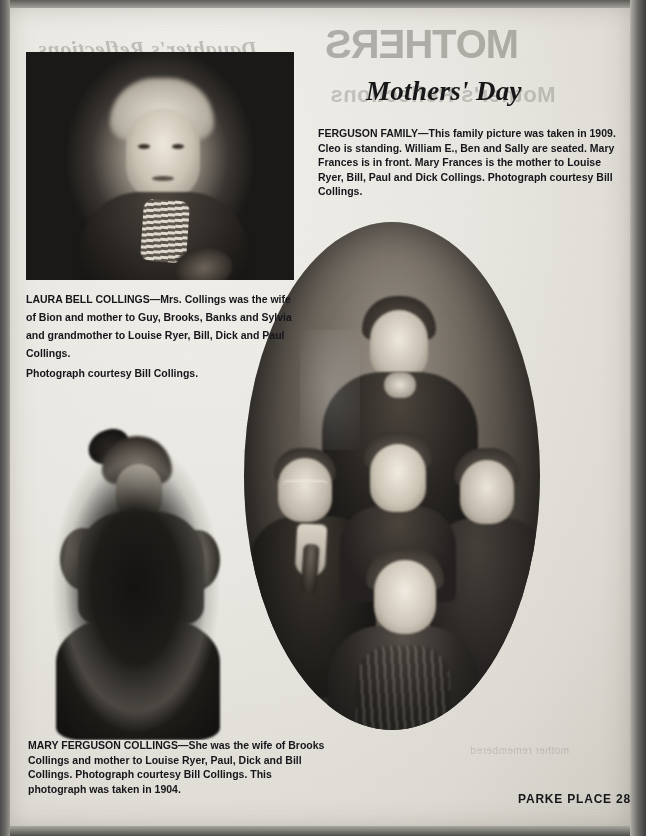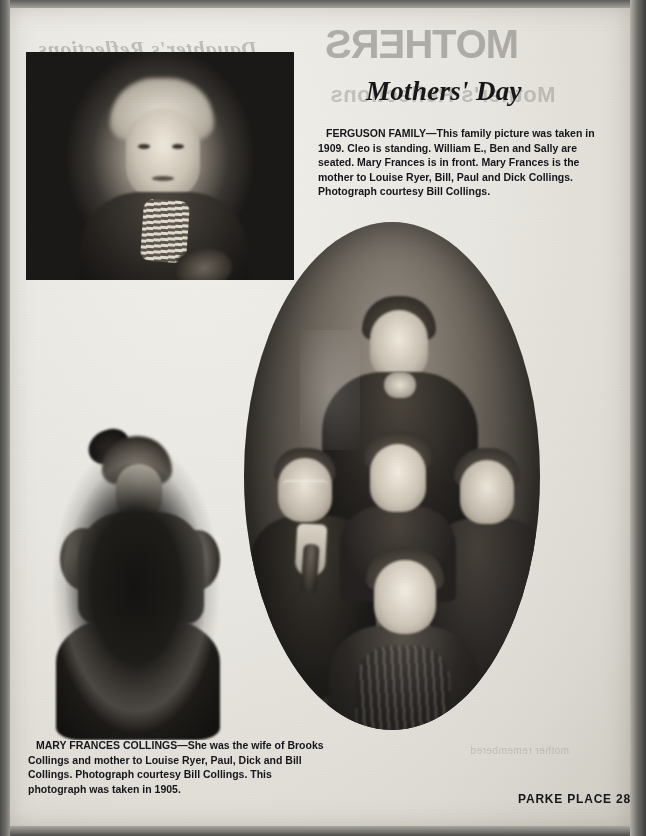--- a/index.html
+++ b/index.html
@@ -351,21 +351,21 @@
     letter-spacing: 0.3px;
   }
   .caption {
     position: absolute;
     font-size: 10.5px;
     line-height: 14.6px;
     color: #15151a;
     font-weight: bold;
     text-align: left;
   }
-  .caption .lead { font-weight: bold; margin-left: 8px; }
+  .caption .lead { font-weight: bold; }
   #cap-ferguson {
     left: 318px; top: 126px; width: 298px;
   }
   #cap-laura {
     left: 26px; top: 290px; width: 268px;
     line-height: 18px;
   }
   #cap-mary {
     left: 28px; top: 738px; width: 300px;
     line-height: 14.6px;
@@ -459,23 +459,27 @@
   </div>
 
   <div class="smudge-1"></div>
 
   <div class="hdr-title">Mothers' Day</div>
 
   <div class="caption" id="cap-ferguson">
     <span class="lead">FERGUSON FAMILY—</span><span>This family picture was taken in 1909. Cleo is standing. William E., Ben and Sally are seated. Mary Frances is in front. Mary Frances is the mother to Louise Ryer, Bill, Paul and Dick Collings. Photograph courtesy Bill Collings.</span>
   </div>
 
+  <div class="caption" id="cap-laura">
+    <span class="lead">LAURA BELL COLLINGS—</span><span>Mrs. Collings was the wife of Bion and mother to Guy, Brooks, Banks and Sylvia and grandmother to Louise Ryer, Bill, Dick and Paul Collings.</span>
+    <div style="margin-top:2px">Photograph courtesy Bill Collings.</div>
+  </div>
 
   <div class="caption" id="cap-mary">
-    <span class="lead">MARY FRANCES COLLINGS—</span><span>She was the wife of Brooks Collings and mother to Louise Ryer, Paul, Dick and Bill Collings. Photograph courtesy Bill Collings. This photograph was taken in 1905.</span>
+    <span class="lead">MARY FERGUSON COLLINGS—</span><span>She was the wife of Brooks Collings and mother to Louise Ryer, Paul, Dick and Bill Collings. Photograph courtesy Bill Collings. This photograph was taken in 1904.</span>
   </div>
 
   <div class="footer">PARKE PLACE 28</div>
 
   <div class="noise"></div>
 
   <div class="edge-top"></div>
   <div class="edge-bottom"></div>
   <div class="edge-left"></div>
   <div class="edge-right"></div>

